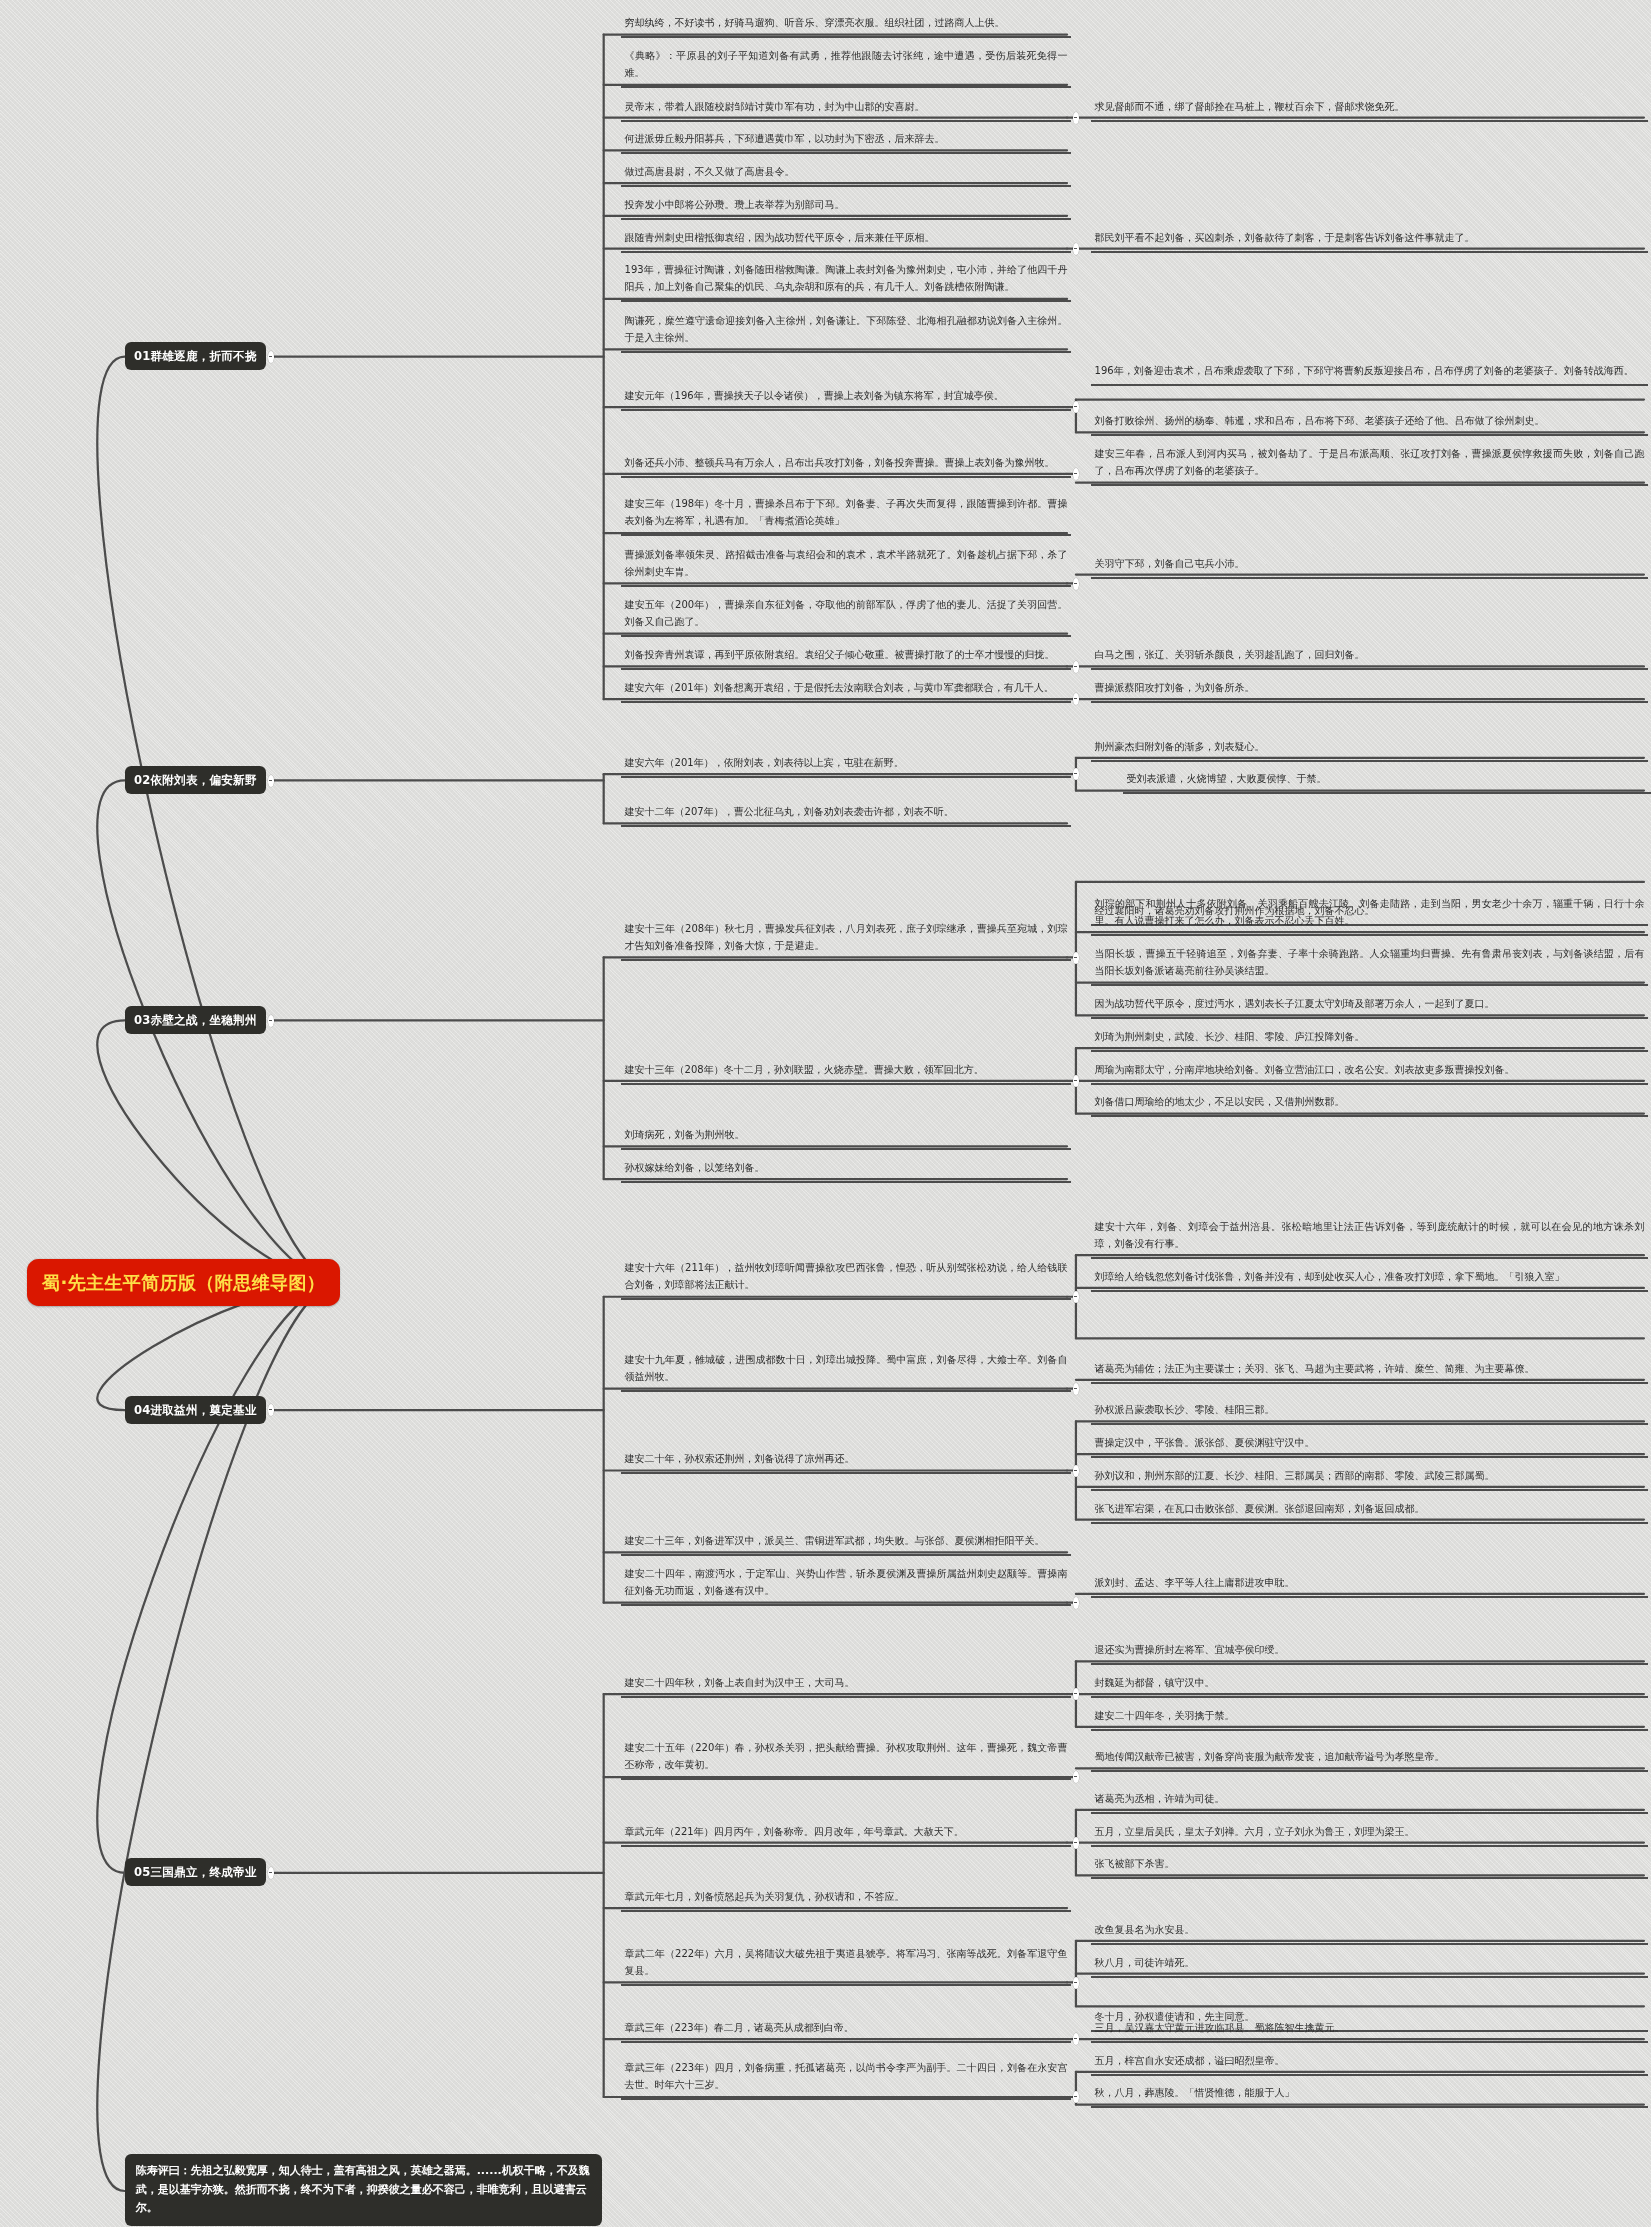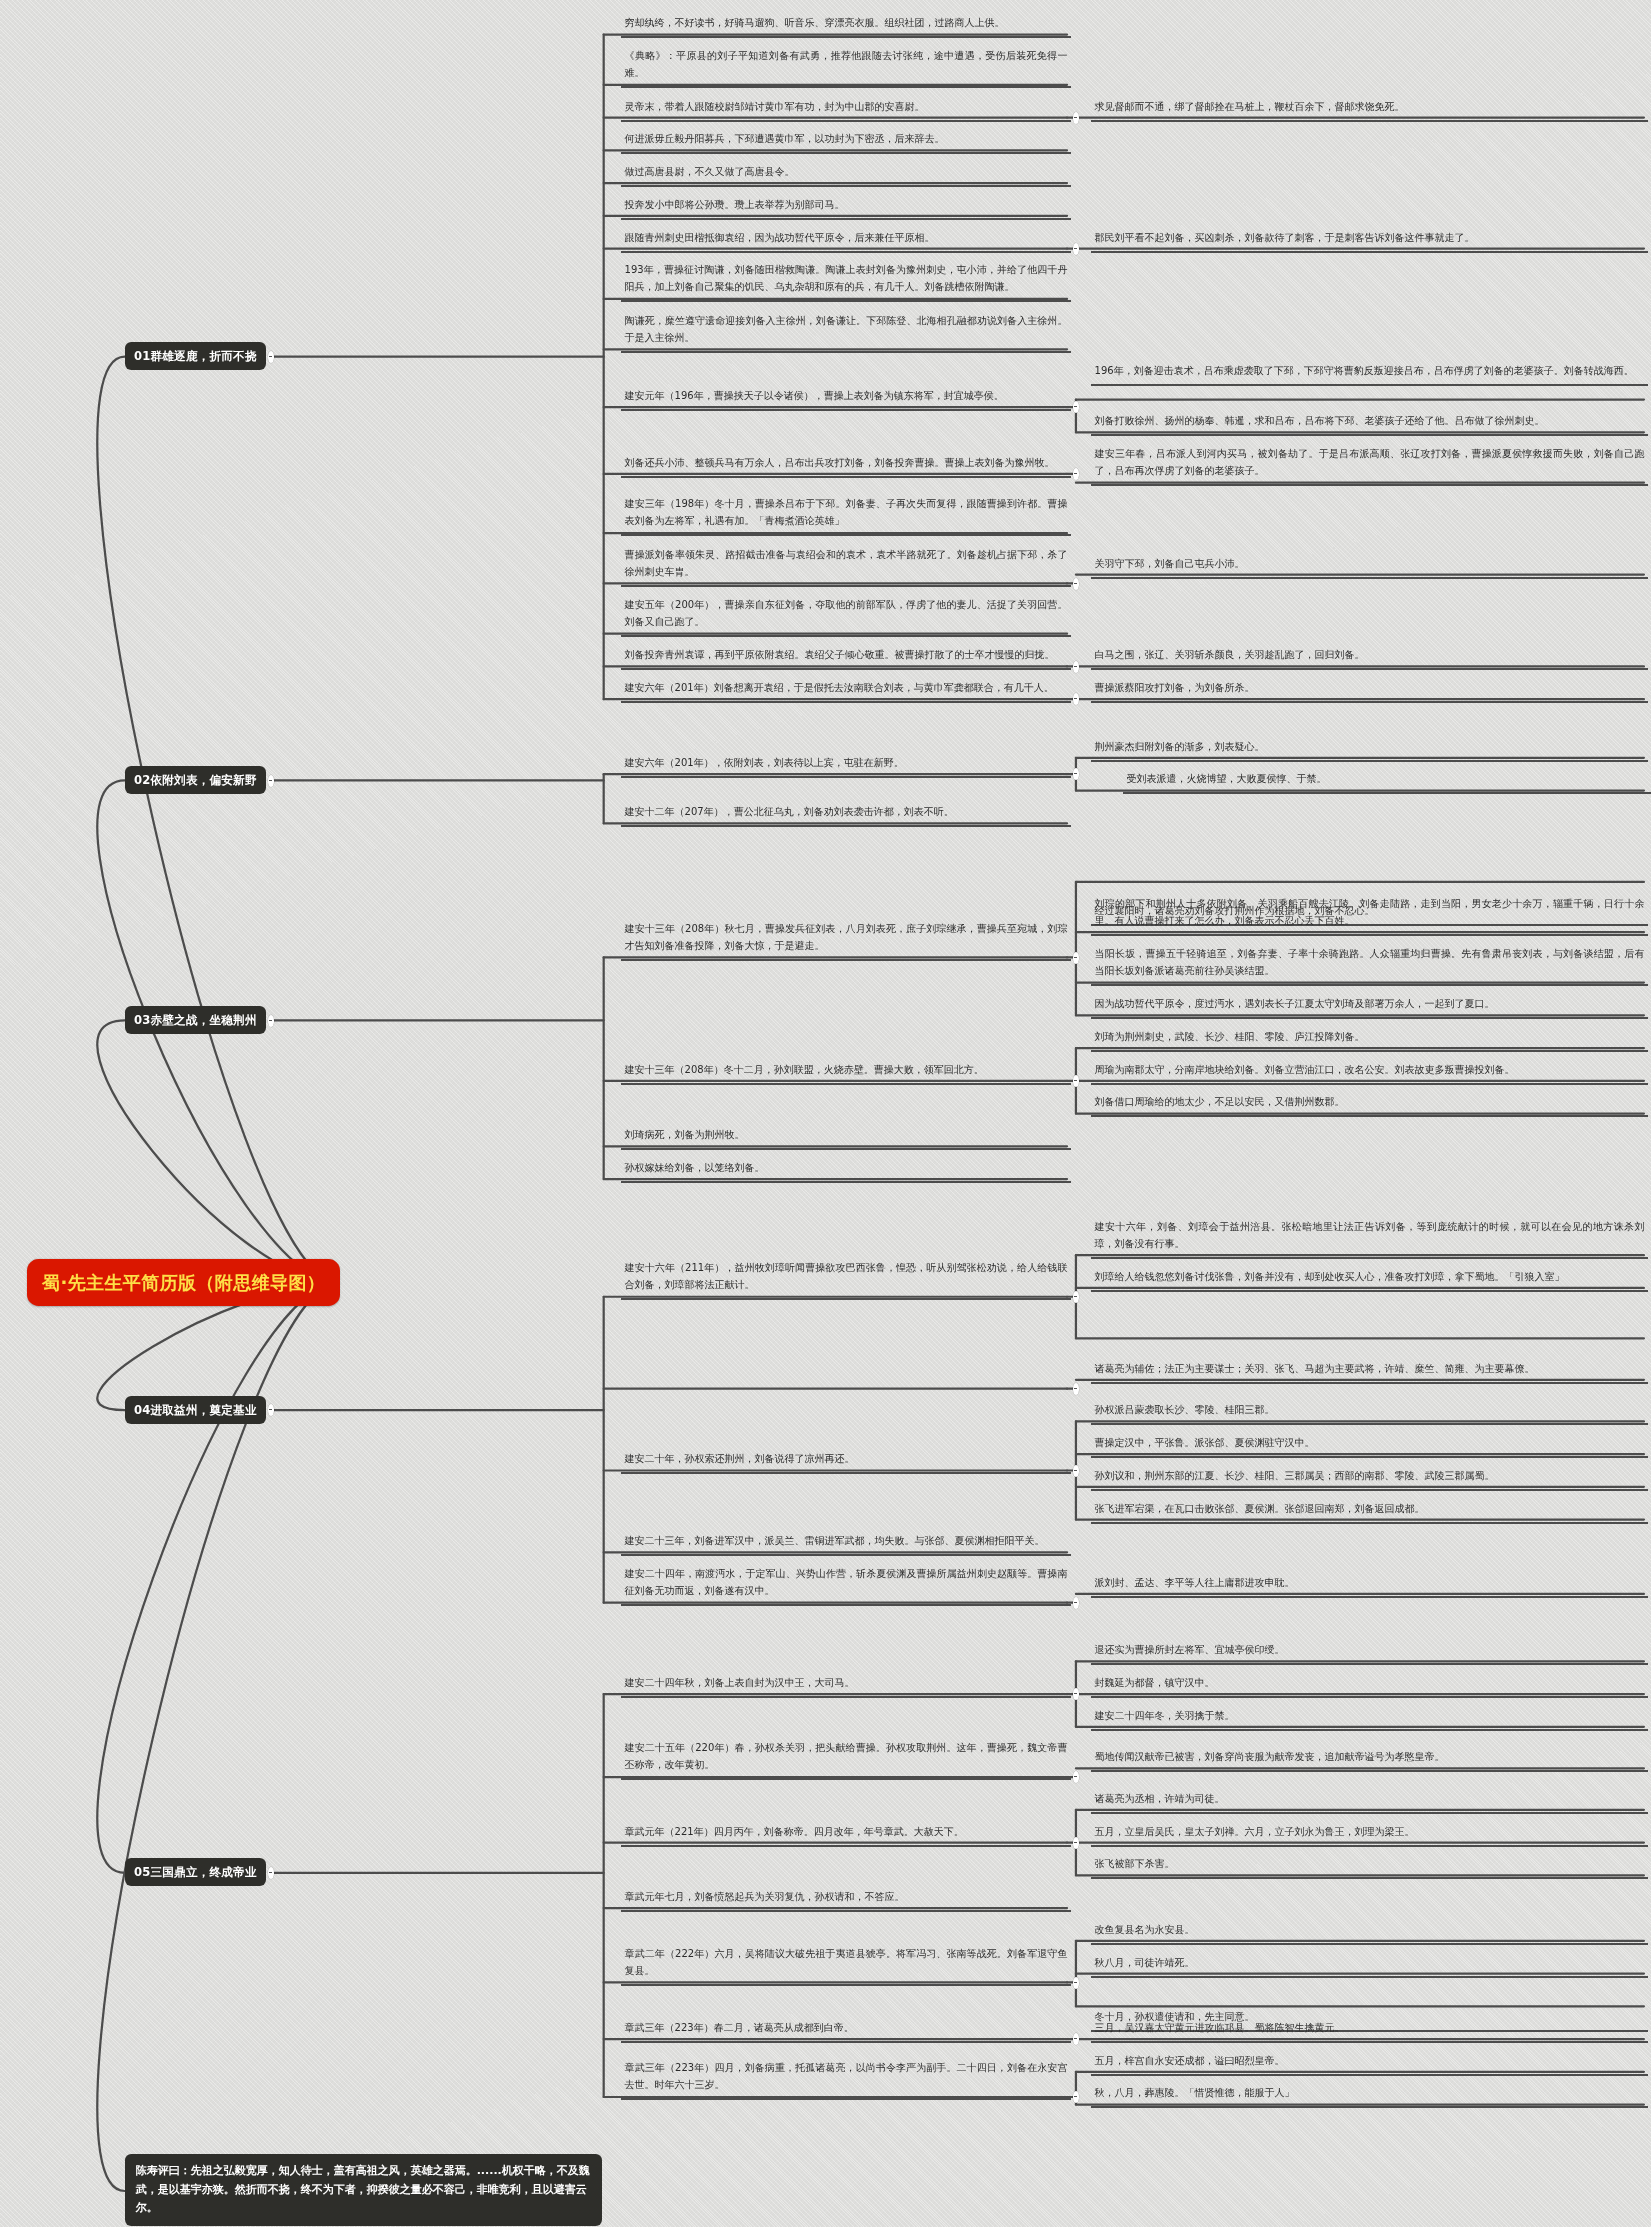--- a/index.html
+++ b/index.html
@@ -271,20 +271,21 @@
     <div class="node leaf" style="left: 1091px; top: 1091px; width: 557px;">刘备借口周瑜给的地太少，不足以安民，又借荆州数郡。</div>
     <div class="knob" style="left: 1073px; top: 1075px;"></div>
     <div class="node leaf" style="left: 621px; top: 1124px; width: 450px;">刘琦病死，刘备为荆州牧。</div>
     <div class="node leaf" style="left: 621px; top: 1157px; width: 450px;">孙权嫁妹给刘备，以笼络刘备。</div>
     <div class="node sec" style="left: 125px; top: 1006px;">03赤壁之战，坐稳荆州</div>
     <div class="knob" style="left: 268px; top: 1015px;"></div>
     <div class="node leaf" style="left: 621px; top: 1257px; width: 450px;">建安十六年（211年），益州牧刘璋听闻曹操欲攻巴西张鲁，惶恐，听从别驾张松劝说，给人给钱联合刘备，刘璋部将法正献计。</div>
     <div class="node leaf" style="left: 1091px; top: 1216px; width: 557px;">建安十六年，刘备、刘璋会于益州涪县。张松暗地里让法正告诉刘备，等到庞统献计的时候，就可以在会见的地方诛杀刘璋，刘备没有行事。</div>
     <div class="node leaf" style="left: 1091px; top: 1266px; width: 557px;">刘璋给人给钱忽悠刘备讨伐张鲁，刘备并没有，却到处收买人心，准备攻打刘璋，拿下蜀地。「引狼入室」</div>
     <div class="knob" style="left: 1073px; top: 1291px;"></div>
+    <div class="node leaf" style="left: 621px; top: 1349px; width: 450px;">建安十九年夏，雒城破，进围成都数十日，刘璋出城投降。蜀中富庶，刘备尽得，大飨士卒。刘备自领益州牧。</div>
     <div class="node leaf" style="left: 1091px; top: 1358px; width: 557px;">诸葛亮为辅佐；法正为主要谋士；关羽、张飞、马超为主要武将，许靖、糜竺、简雍、为主要幕僚。</div>
     <div class="knob" style="left: 1073px; top: 1383px;"></div>
     <div class="node leaf" style="left: 621px; top: 1448px; width: 450px;">建安二十年，孙权索还荆州，刘备说得了凉州再还。</div>
     <div class="node leaf" style="left: 1091px; top: 1399px; width: 557px;">孙权派吕蒙袭取长沙、零陵、桂阳三郡。</div>
     <div class="node leaf" style="left: 1091px; top: 1432px; width: 557px;">曹操定汉中，平张鲁。派张郃、夏侯渊驻守汉中。</div>
     <div class="node leaf" style="left: 1091px; top: 1465px; width: 557px;">孙刘议和，荆州东部的江夏、长沙、桂阳、三郡属吴；西部的南郡、零陵、武陵三郡属蜀。</div>
     <div class="node leaf" style="left: 1091px; top: 1498px; width: 557px;">张飞进军宕渠，在瓦口击败张郃、夏侯渊。张郃退回南郑，刘备返回成都。</div>
     <div class="knob" style="left: 1073px; top: 1465px;"></div>
     <div class="node leaf" style="left: 621px; top: 1530px; width: 450px;">建安二十三年，刘备进军汉中，派吴兰、雷铜进军武都，均失败。与张郃、夏侯渊相拒阳平关。</div>
     <div class="node leaf" style="left: 621px; top: 1563px; width: 450px;">建安二十四年，南渡沔水，于定军山、兴势山作营，斩杀夏侯渊及曹操所属益州刺史赵颙等。曹操南征刘备无功而返，刘备遂有汉中。</div>

